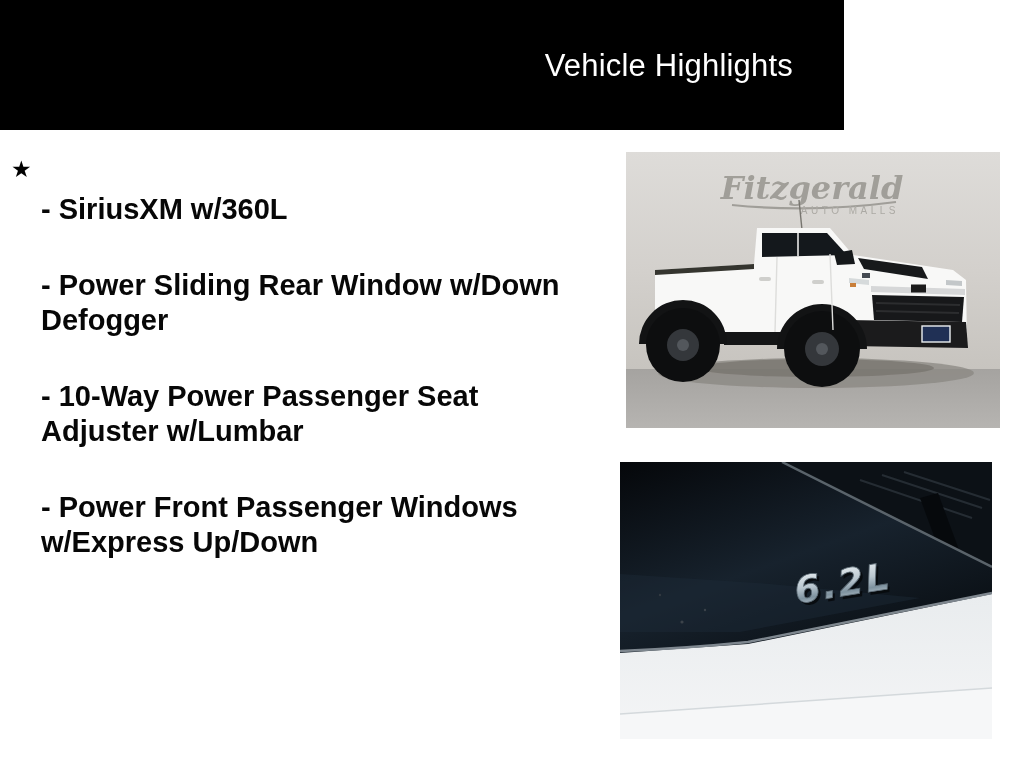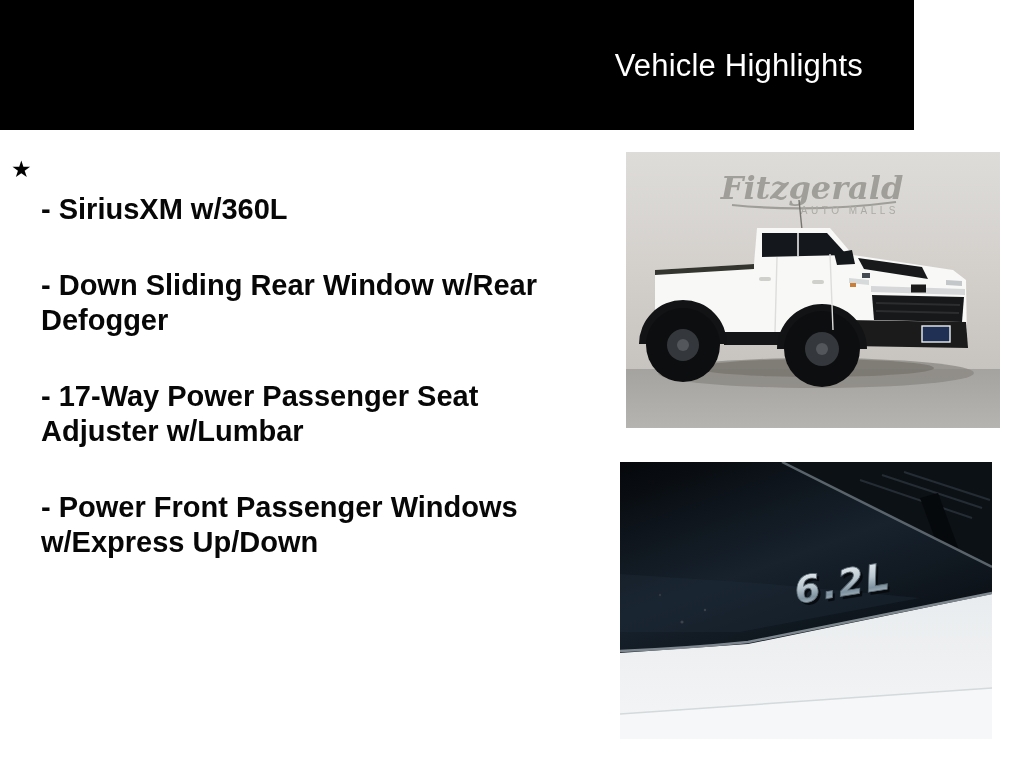--- a/index.html
+++ b/index.html
@@ -2,21 +2,21 @@
 <html><head>
 <meta charset="utf-8">
 <style>
   html,body{margin:0;padding:0;background:#ffffff;}
   .slide{
     position:relative;width:1024px;height:768px;background:#ffffff;overflow:hidden;
     font-family:"Liberation Sans",sans-serif;color:#000000;
   }
   
   .header{
-    position:absolute;left:0;top:0;width:914px;height:130px;background:#000000;
+    position:absolute;left:0;top:0;width:844px;height:130px;background:#000000;
     display:flex;align-items:center;justify-content:flex-end;
   }
   .header-title{
     color:#ffffff;font-size:31px;line-height:34px;padding-right:51px;
     letter-spacing:0.2px;white-space:nowrap;margin-top:2px;
   }
   
   .features{
     position:absolute;left:41px;top:151px;width:575px;
     font-size:29px;line-height:35px;color:#070707;
@@ -48,23 +48,23 @@
 
   <div class="header">
     <div class="header-title">Vehicle Highlights</div>
   </div>
 
   <div class="features">
     <div class="feature-group-title">
       <span class="star-bullet">★</span>
     </div>
     <div class="feature-item">- SiriusXM w/360L</div>
-    <div class="feature-item">- Down Sliding Rear Window w/Rear
+    <div class="feature-item">- Power Sliding Rear Window w/Down
 Defogger</div>
-    <div class="feature-item">- 17-Way Power Passenger Seat
+    <div class="feature-item">- 10-Way Power Passenger Seat
 Adjuster w/Lumbar</div>
     <div class="feature-item">- Power Front Passenger Windows
 w/Express Up/Down</div>
   </div>
 
   <div class="photo photo-truck">
     <svg viewBox="0 0 374 276" preserveAspectRatio="none">
       <defs>
         <linearGradient id="wallG" x1="0" y1="0" x2="0" y2="1">
           <stop offset="0" stop-color="#dedcd9"></stop>

